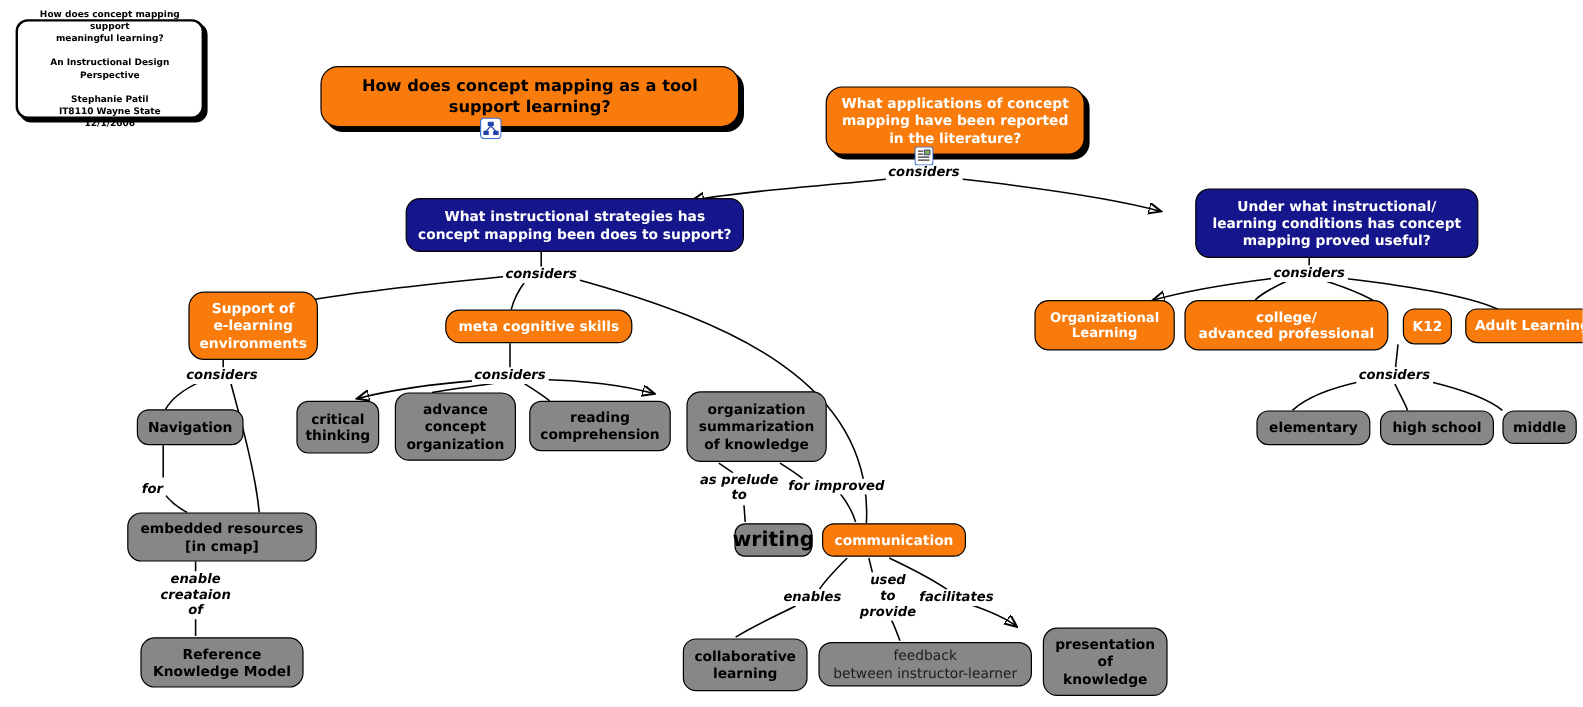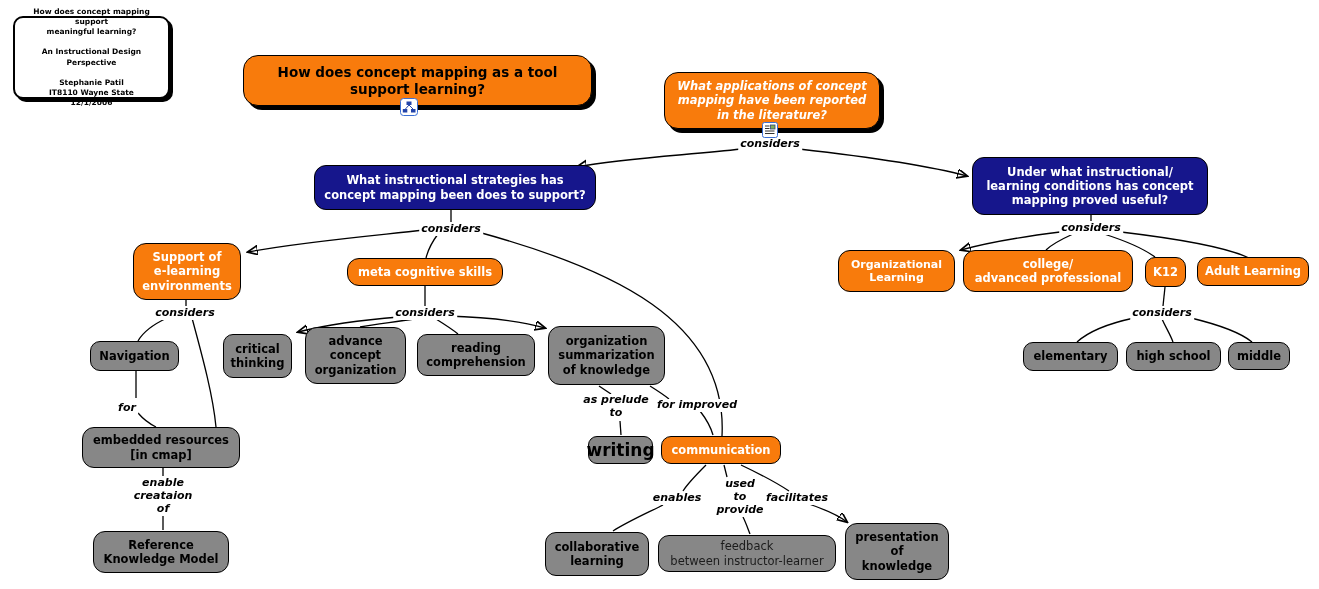--- a/index.html
+++ b/index.html
@@ -2,21 +2,21 @@
 <html><head>
 <meta charset="utf-8">
 <style>
   html,body{margin:0;padding:0;background:#fff;}
   #canvas{position:relative;width:1319px;height:589px;background:#fff;
           font-family:"DejaVu Sans","Liberation Sans",sans-serif;overflow:hidden;}
   #wires{position:absolute;left:0;top:0;z-index:1;}
   #wires path{fill:none;stroke:#000;stroke-width:1.3;}
   .node{position:absolute;z-index:2;display:flex;align-items:center;justify-content:center;
         text-align:center;white-space:pre-line;border:1.5px solid #000;border-radius:12px;
-        font-weight:bold;font-size:11px;line-height:1.22;box-sizing:border-box;padding:1px 4px;}
+        font-weight:bold;font-size:11px;line-height:1.22;box-sizing:border-box;padding:1px 4px;margin-left:24px;}
   .orange{background:#F87B0C;color:#fff;}
   .black-text{color:#000;}
   .navy{background:#16168C;color:#fff;}
   .gray{background:#878787;color:#000;}
   .regular{font-weight:normal;color:#1c1c1c;}
   .shadow{box-shadow:4px 4px 0 #000;}
   .label{position:absolute;z-index:3;transform:translateX(-50%);font-weight:bold;font-style:italic;
          font-size:11px;line-height:1.18;text-align:center;white-space:pre-line;background:#fff;padding:0 2px;}
   .title-card{position:absolute;z-index:2;left:13px;top:16px;width:157px;height:83px;
         background:#fff;border:2px solid #000;border-radius:10px;box-shadow:3px 3px 0 #000;
@@ -99,21 +99,21 @@
       <rect x="8.5" y="3" width="4.5" height="4" fill="#7fae5a" stroke="#334477" stroke-width="0.8"></rect>
       <line x1="3" y1="4" x2="7.5" y2="4" stroke="#333" stroke-width="1"></line>
       <line x1="3" y1="6.5" x2="7.5" y2="6.5" stroke="#333" stroke-width="1"></line>
       <line x1="3" y1="9" x2="12.5" y2="9" stroke="#333" stroke-width="1"></line>
       <line x1="3" y1="11.5" x2="12.5" y2="11.5" stroke="#333" stroke-width="1"></line>
     </svg>
   </div>
 
 <div class="node orange black-text shadow" style="left: 243px; top: 55px; width: 349px; height: 51px; font-size: 13.5px; border-radius: 15px;">How does concept mapping as a tool
 support learning?</div>
-    <div class="node orange shadow" style="left: 664px; top: 72px; width: 216px; height: 57px; font-size: 11.5px; border-radius: 14px; font-style: italic;">What applications of concept
+    <div class="node orange shadow" style="left: 664px; top: 72px; width: 216px; height: 57px; font-size: 11.5px; border-radius: 14px;">What applications of concept
 mapping have been reported
 in the literature?</div>
     <div class="node navy" style="left: 314px; top: 165px; width: 282px; height: 45px; font-size: 11.5px; border-radius: 12px;">What instructional strategies has
 concept mapping been does to support?</div>
     <div class="node navy" style="left: 972px; top: 157px; width: 236px; height: 58px; font-size: 11.5px; border-radius: 12px;">Under what instructional/
 learning conditions has concept
 mapping proved useful?</div>
     <div class="node orange" style="left: 133px; top: 243px; width: 108px; height: 57px; font-size: 11.5px; border-radius: 13px;">Support of
 e-learning
 environments</div>

